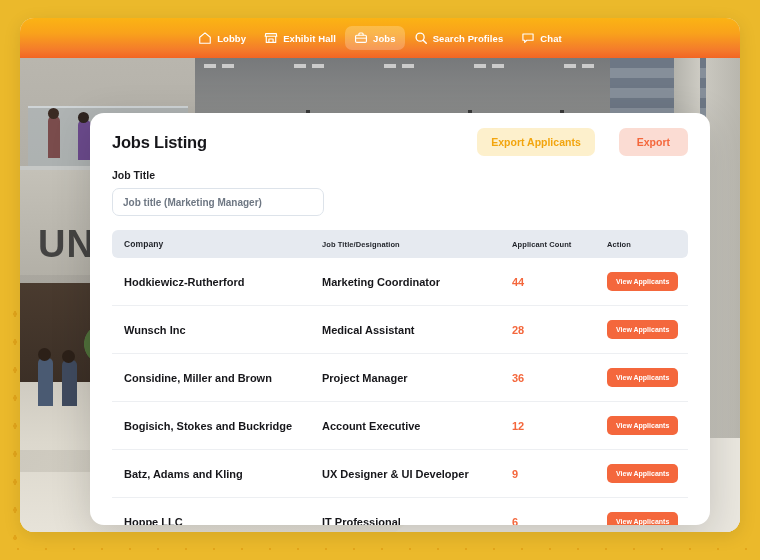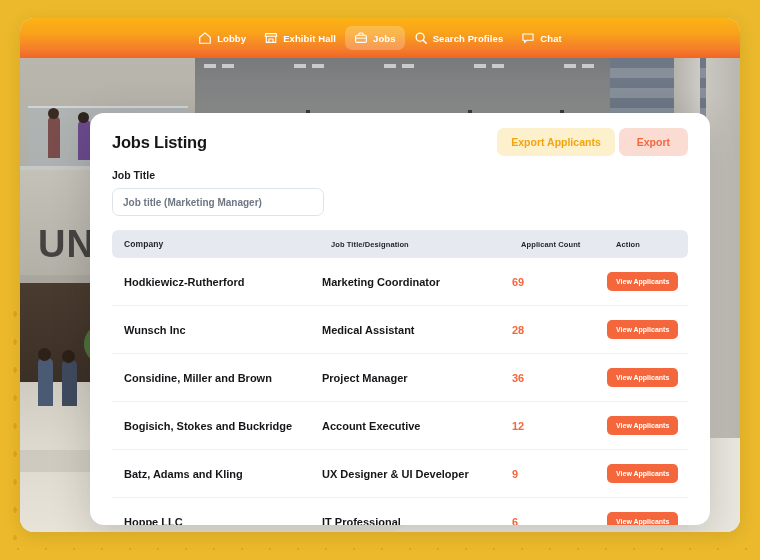--- a/index.html
+++ b/index.html
@@ -203,21 +203,21 @@
     height: 44px;
   }
   .modal-title {
     font-size: 16.5px;
     font-weight: 700;
     color: #16161a;
     letter-spacing: -.2px;
   }
   .head-actions {
     margin-left:auto;
-    display:flex; align-items:flex-start; gap:4px;
+    display:flex; align-items:flex-start; gap:24px;
   }
   .btn-export-applicants {
     background:#FDF0CC;
     color:#F2A50E;
     font-size:10.5px; font-weight:700;
     padding:8px 14px;
     border:none; border-radius:7px;
     cursor:pointer;
     white-space:nowrap;
   }
@@ -272,21 +272,21 @@
 
   
   .table-wrap { padding: 14px 22px 0 22px; }
   table { width:100%; border-collapse:collapse; table-layout:fixed; }
   thead tr { background:#E6EAF0; }
   thead th {
     font-size:7.5px;
     font-weight:700;
     color:#1f2228;
     text-align:left;
-    padding:9px 9px;
+    padding:9px 0;
     letter-spacing:.1px;
   }
   thead th:first-child { padding-left:12px; border-radius:6px 0 0 6px; font-size:8.5px;}
   thead th:last-child  { border-radius:0 6px 6px 0; }
   th.c-company { width: 210px; }
   th.c-job     { width: 190px; }
   th.c-count   { width: 95px; }
   th.c-action  { width: 81px; }
   tbody td {
     padding:14px 0;
@@ -444,21 +444,21 @@
             <th class="c-company">Company</th>
             <th class="c-job">Job Title/Designation</th>
             <th class="c-count">Applicant Count</th>
             <th class="c-action">Action</th>
           </tr>
         </thead>
         <tbody id="jobs-tbody">
             <tr>
               <td class="company">Hodkiewicz-Rutherford</td>
               <td class="job">Marketing Coordinator</td>
-              <td class="count">69</td>
+              <td class="count">44</td>
               <td class="action"><button class="btn-view">View Applicants</button></td>
             </tr>
             <tr>
               <td class="company">Wunsch Inc</td>
               <td class="job">Medical Assistant</td>
               <td class="count">28</td>
               <td class="action"><button class="btn-view">View Applicants</button></td>
             </tr>
             <tr>
               <td class="company">Considine, Miller and Brown</td>

